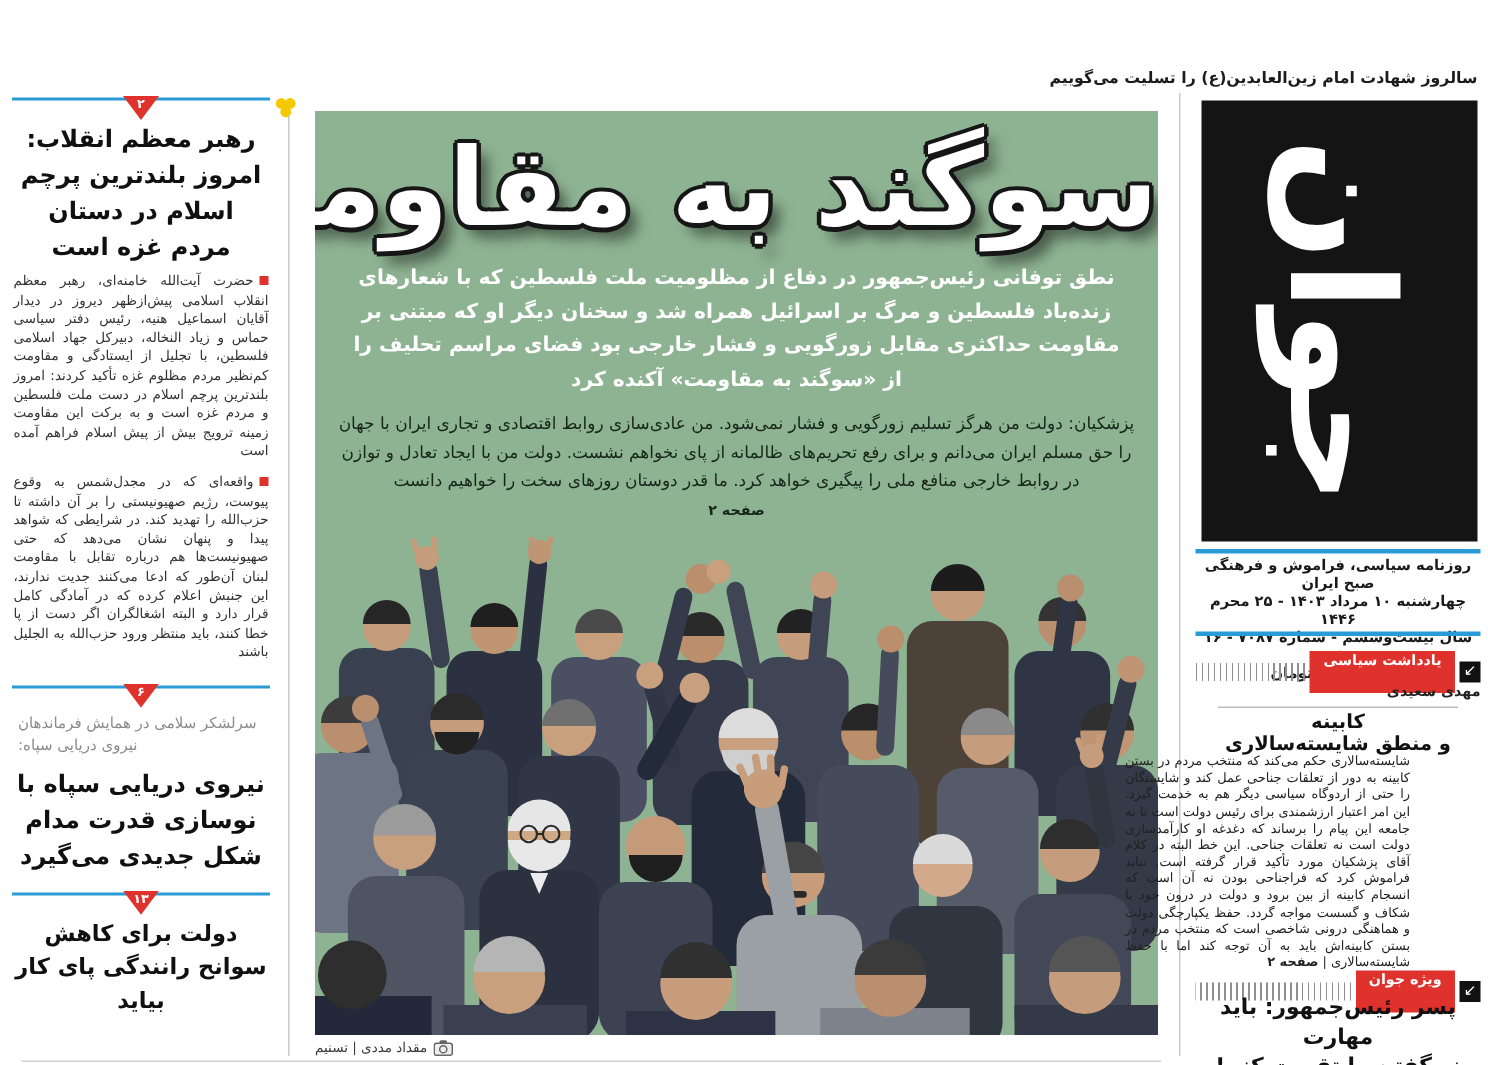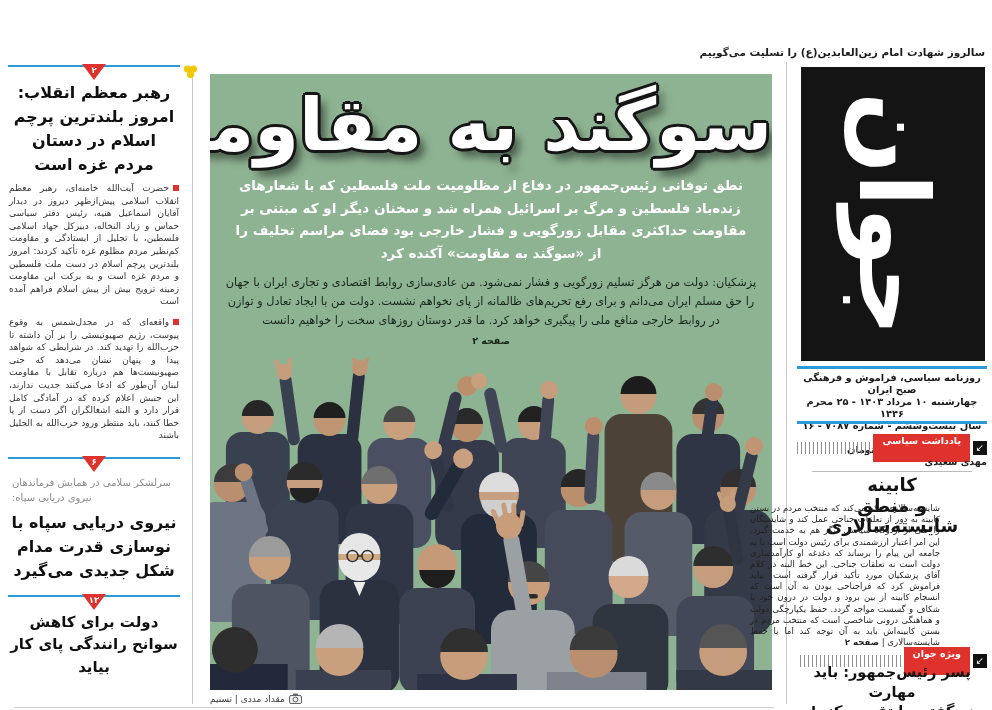--- a/index.html
+++ b/index.html
@@ -29,21 +29,21 @@
   .corner-icon{width:14px;height:14px;background:#111;color:#fff;font-size:10px;line-height:14px;
                text-align:center;flex:0 0 auto;}
   .section-badge{background:#e0322d;color:#fff;font-size:9.5px;font-weight:bold;
                  padding:1px 9px 16px;flex:0 0 auto;text-align:right;}
   .barcode{flex:1;height:12px;background:repeating-linear-gradient(to left,#8f8f8f 0 1px,transparent 1px 4px);}
 
   .note-author{position:absolute;left:797px;top:456px;width:190px;
                font-size:9.5px;font-weight:bold;color:#222;}
   .note-hr{position:absolute;left:812px;top:471px;width:160px;height:1px;background:#bbb;}
   .note-title{position:absolute;left:797px;top:475px;width:190px;text-align:center;
-              font-weight:bold;font-size:18px;color:#111;line-height:1.15;}
+              font-weight:bold;font-size:13px;color:#111;line-height:1.15;}
   .note-body{position:absolute;left:750px;top:503px;width:190px;font-size:8.6px;color:#222;
              text-align:justify;line-height:1.3;}
   .note-body .pageref{font-weight:bold;}
   .special-title{position:absolute;left:797px;top:663px;width:190px;text-align:center;
                  font-weight:bold;font-size:14.5px;color:#111;line-height:1.35;}
 
   
   .lc{position:absolute;left:8px;top:58px;width:172px;}
   .sep{position:relative;height:17px;}
   .sep .line{position:absolute;top:7px;left:0;right:0;height:2px;background:#2a9bd6;}

